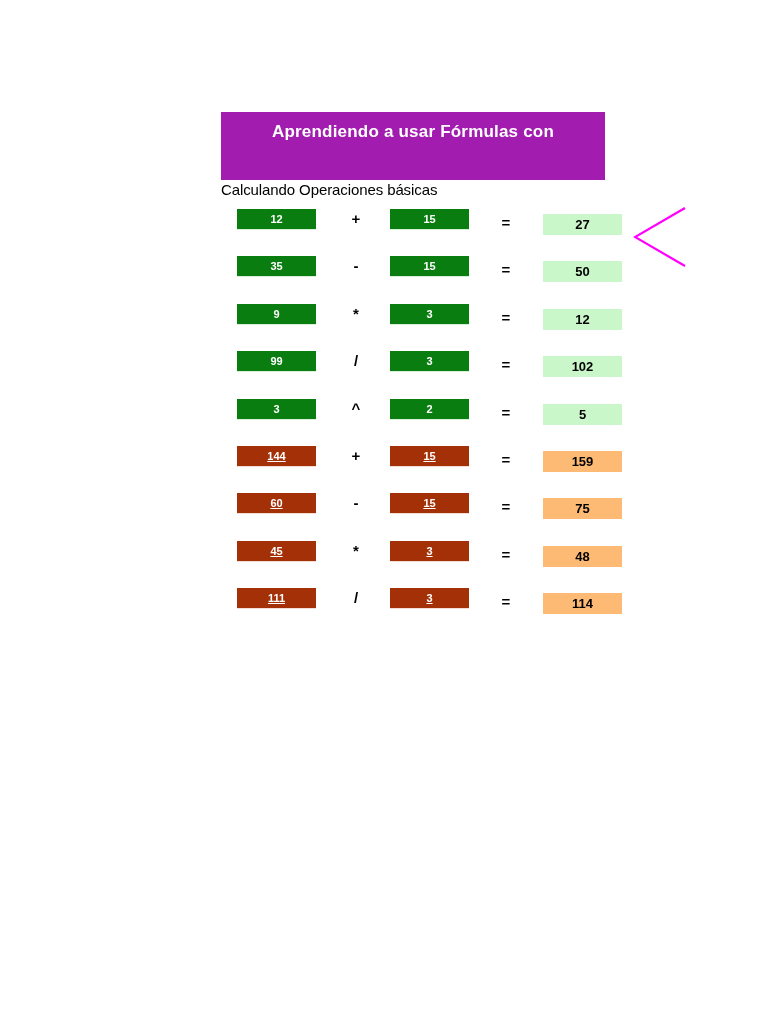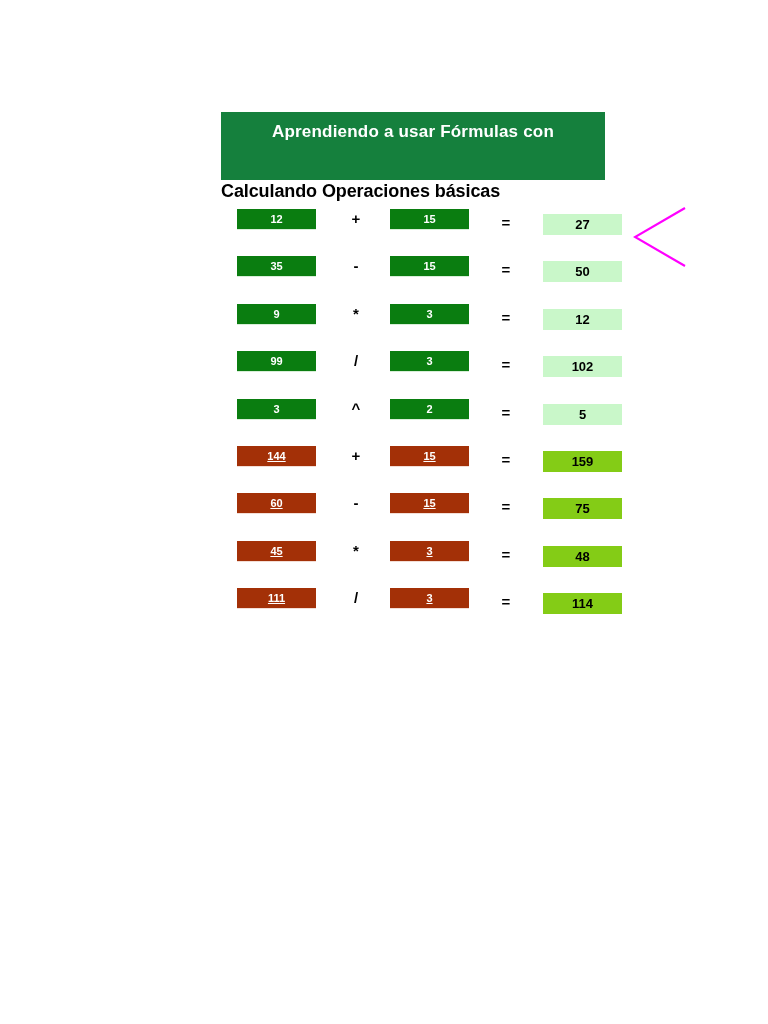--- a/index.html
+++ b/index.html
@@ -15,21 +15,21 @@
     overflow: hidden;
   }
 
   
   #title-banner {
     position: absolute;
     left: 221px;
     top: 112px;
     width: 384px;
     height: 68px;
-    background: #15803d;
+    background: #a21caf;
     box-sizing: border-box;
     padding-top: 6px;
   }
   #title-banner .title-line {
     color: #ffffff;
     font-size: 17px;
     font-weight: bold;
     text-align: center;
     line-height: 28px;
     letter-spacing: 0.2px;
@@ -37,22 +37,22 @@
   #title-banner .title-line.second {
     margin-top: 5px;
   }
 
   
   #subtitle {
     position: absolute;
     left: 221px;
     top: 181px;
     width: 384px;
-    font-size: 18px;
-    font-weight: bold;
+    font-size: 15px;
+    font-weight: normal;
     color: #000000;
     letter-spacing: -0.1px;
   }
 
   
   #rows-area {
     position: absolute;
     left: 16px;
     top: 0;
     width: 768px;
@@ -87,21 +87,21 @@
     width: 79px;
     height: 21px;
     top: 11px;
     line-height: 21px;
     text-align: center;
     font-size: 13px;
     font-weight: bold;
     color: #000000;
   }
   .result-box.green-light  { background: #c9f7c9; }
-  .result-box.orange-light { background: #84cc16; }
+  .result-box.orange-light { background: #fdba74; }
 
   .operator {
     position: absolute;
     left: 322px;
     width: 36px;
     top: 4px;
     height: 24px;
     line-height: 24px;
     text-align: center;
     font-size: 15px;

